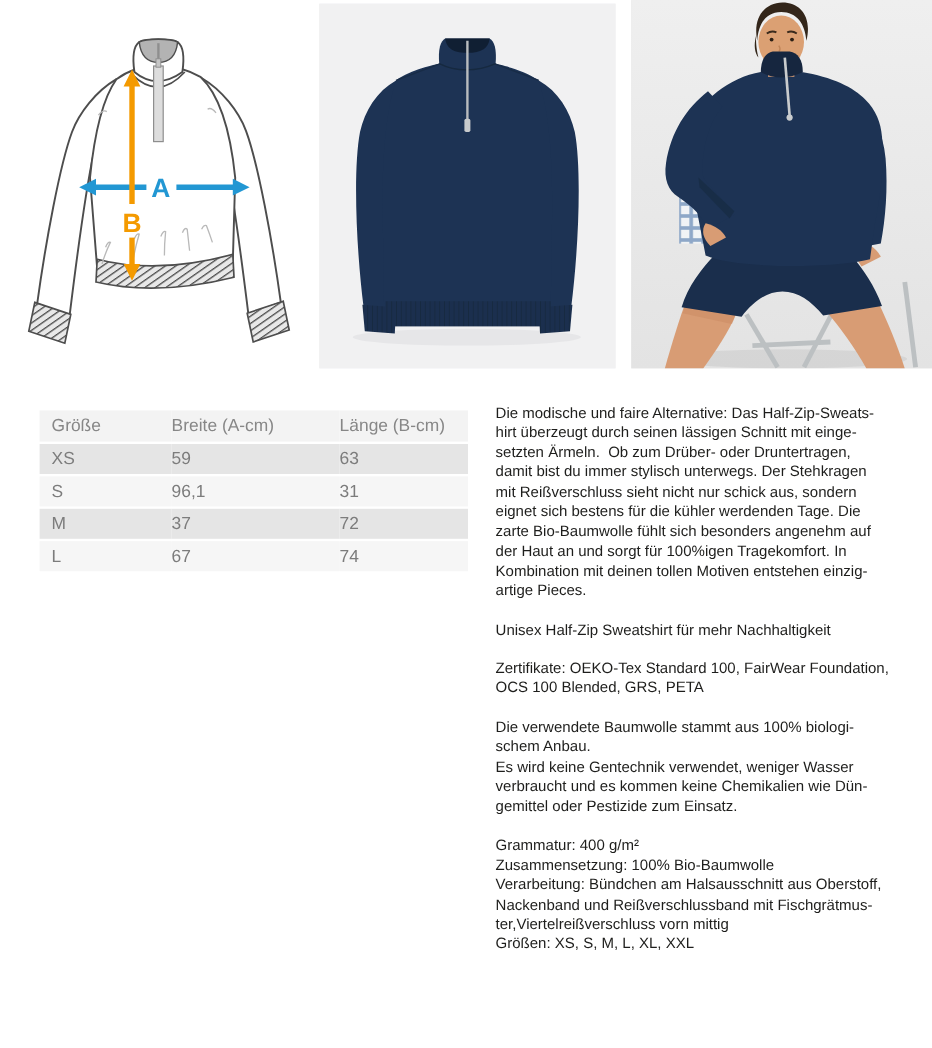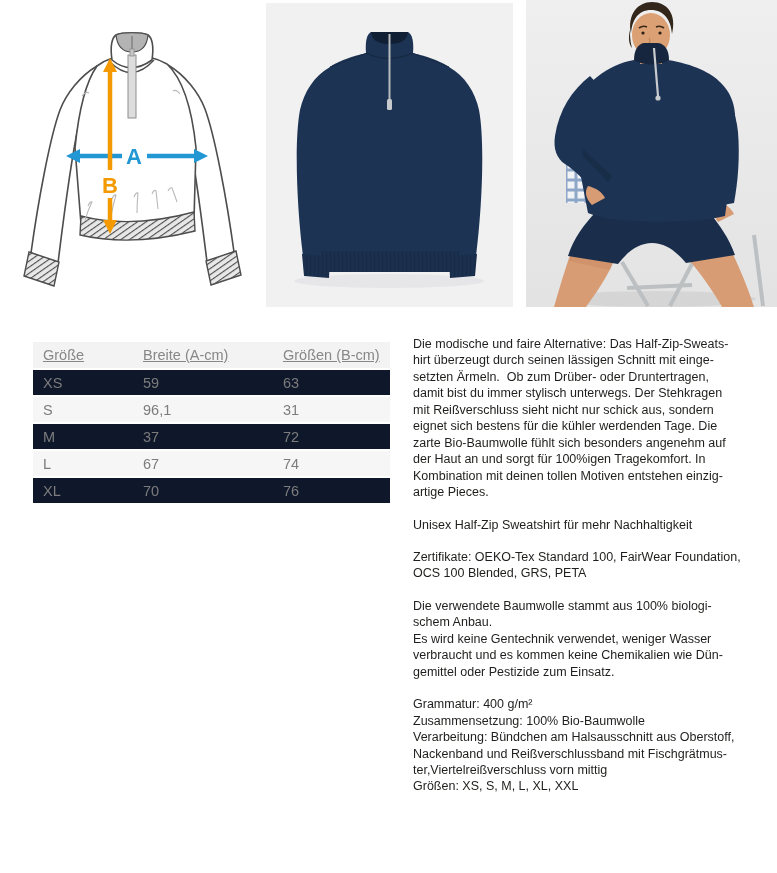--- a/index.html
+++ b/index.html
@@ -17,24 +17,24 @@
   table.size-table{
     position:absolute;left:33px;top:340px;width:357px;
     border-collapse:separate;border-spacing:0 2px;table-layout:fixed;
     font-size:14.5px;color:#7c7c7c;
   }
   table.size-table col.c1{width:110px;}
   table.size-table col.c2{width:140px;}
   table.size-table col.c3{width:107px;}
   table.size-table th{
     background:#f3f3f3;color:#878787;font-weight:normal;text-align:left;
-    height:26px;padding:0;text-decoration:underline;
+    height:26px;padding:0;
   }
   table.size-table td{height:25px;padding:0;background:#f6f6f6;}
-  table.size-table tr.odd td{background:#0f172a;margin-left:40px;}
+  table.size-table tr.odd td{background:#e5e5e5;margin-left:40px;}
   table.size-table th:first-child,
   table.size-table td:first-child{padding-left:10px;}
   
   .tolerance{
     position:absolute;left:41px;top:570px;font-size:14.5px;color:#161615;
   }
   
   .description{
     position:absolute;left:413px;top:336px;width:366px;
     font-size:12.5px;line-height:16.45px;color:#1e1e1c;
@@ -199,21 +199,21 @@
   <table class="size-table">
     <colgroup>
         <col class="c1">
         <col class="c2">
         <col class="c3">
       </colgroup>
     <thead>
       <tr>
         <th>Größe</th>
         <th>Breite (A-cm)</th>
-        <th>Größen (B-cm)</th>
+        <th>Länge (B-cm)</th>
       </tr>
     </thead>
     <tbody>
       <tr class="odd">
         <td>XS</td>
         <td>59</td>
         <td>63</td>
       </tr>
       <tr>
         <td>S</td>
@@ -222,25 +222,20 @@
       </tr>
       <tr class="odd">
         <td>M</td>
         <td>37</td>
         <td>72</td>
       </tr>
       <tr>
         <td>L</td>
         <td>67</td>
         <td>74</td>
-      </tr>
-      <tr class="odd">
-        <td>XL</td>
-        <td>70</td>
-        <td>76</td>
       </tr>
     </tbody>
   </table>
 
 
   <div class="description">
     <p>Die modische und faire Alternative: Das Half-Zip-Sweats-
 hirt überzeugt durch seinen lässigen Schnitt mit einge-
 setzten Ärmeln.  Ob zum Drüber- oder Druntertragen,
 damit bist du immer stylisch unterwegs. Der Stehkragen

